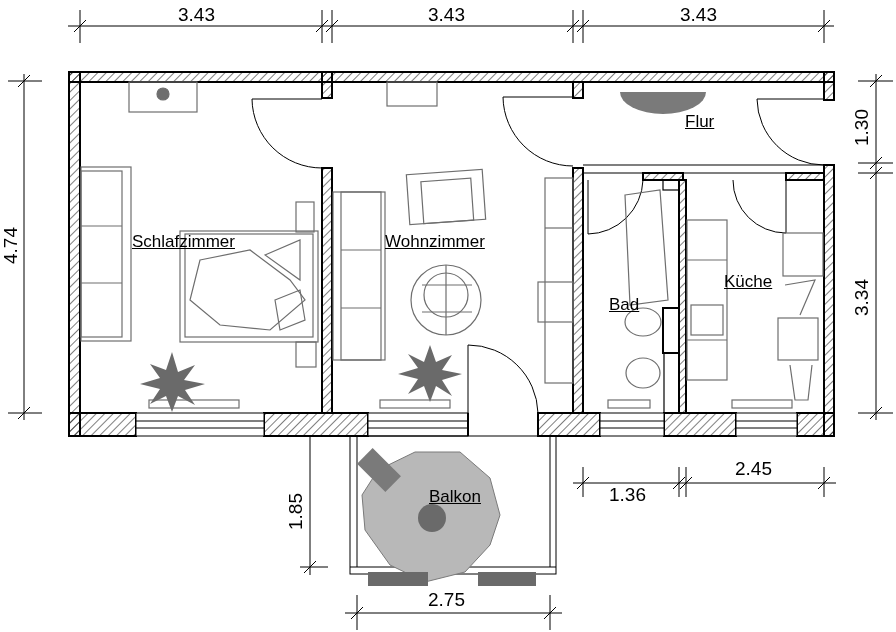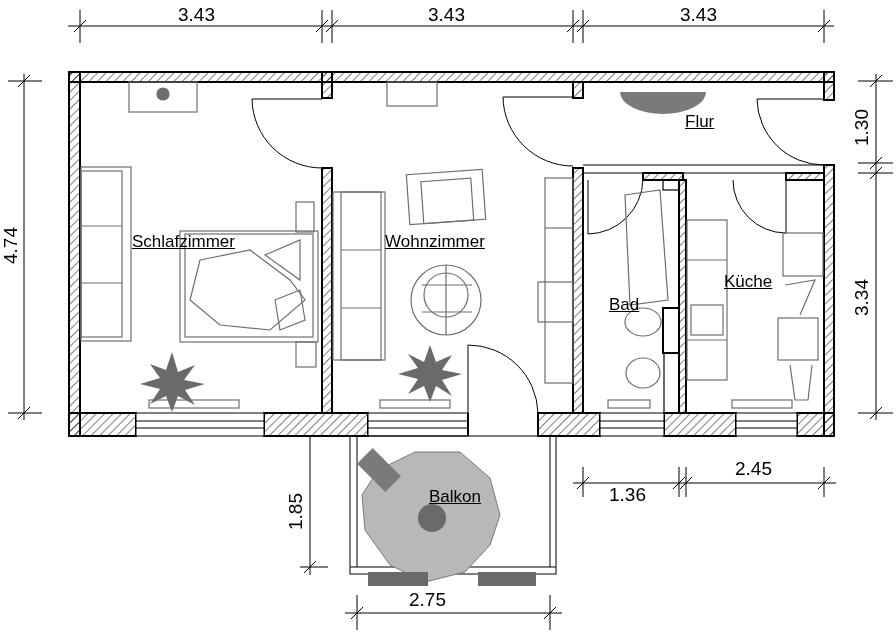--- a/index.html
+++ b/index.html
@@ -218,13 +218,13 @@
 
 <div class="lbl dim" style="left:178px; top:5px;">3.43</div>
 <div class="lbl dim" style="left:428px; top:5px;">3.43</div>
 <div class="lbl dim" style="left:680px; top:5px;">3.43</div>
 <div class="lbl dim vert" style="left:-8px; top:236px;">4.74</div>
 <div class="lbl dim vert" style="left:843px; top:118px;">1.30</div>
 <div class="lbl dim vert" style="left:843px; top:288px;">3.34</div>
 <div class="lbl dim" style="left:609px; top:459px;margin-top:26px;">1.36</div>
 <div class="lbl dim" style="left:735px; top:459px;">2.45</div>
 <div class="lbl dim vert" style="left:277px; top:502px;">1.85</div>
-<div class="lbl dim" style="left:409px; top:590px;">2.75</div>
+<div class="lbl dim" style="left:428px; top:590px;">2.75</div>
 
 </body></html>

